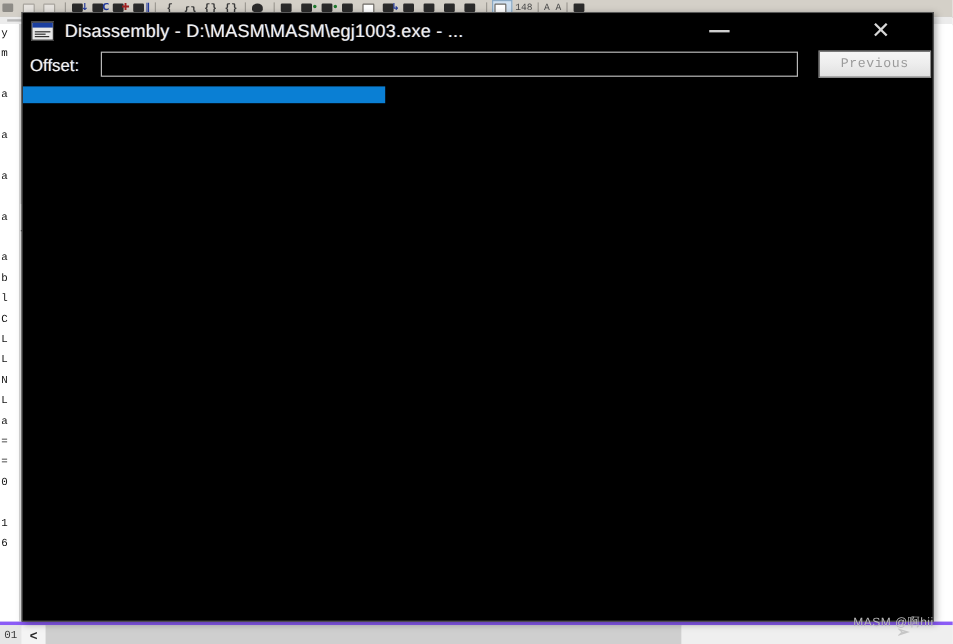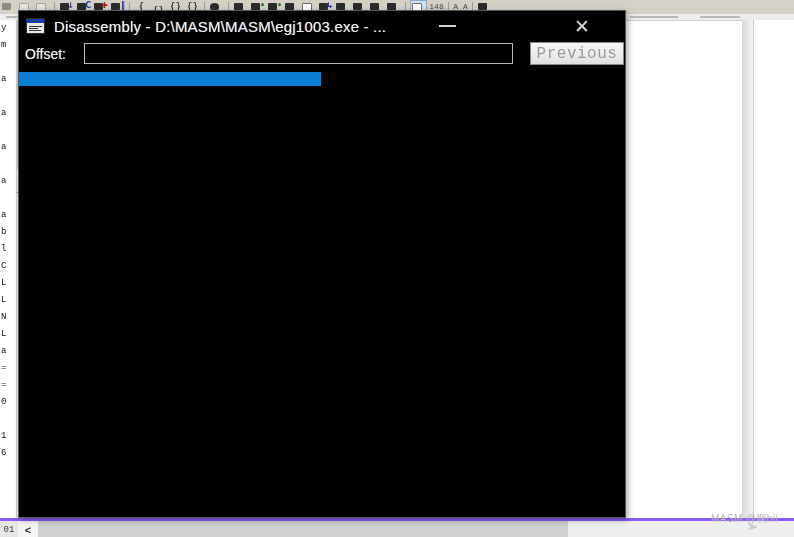--- a/index.html
+++ b/index.html
@@ -205,21 +205,21 @@
     font-family: "Liberation Mono", monospace;
     font-size: 9px;
     line-height: 18px;
     text-align: center;
   }
 
   
   #disasm-window {
     position: absolute;
     left: 18px; top: 10px;
-    width: 608px; height: 508px;
+    width: 760px; height: 508px;
     background: #000000;
     border: 1px solid #595959;
     box-sizing: border-box;
     box-shadow: 2px 2px 6px rgba(0,0,0,.35);
     display: flex;
     flex-direction: column;
   }
 
   #titlebar {
     height: 30px;
@@ -323,21 +323,21 @@
   #offset-input::placeholder { color: #6a6a6a; }
 
   .nav-btn {
     flex: none;
     height: 23px;
     width: 94px;
     background: linear-gradient(to bottom, #f6f6f6 0%, #ededed 50%, #e0e0e0 100%);
     border: 1px solid #8a8a8a;
     box-sizing: border-box;
     font-family: "Liberation Mono", monospace;
-    font-size: 16px;
+    font-size: 11px;
     letter-spacing: .5px;
     display: flex;
     align-items: center;
     justify-content: center;
     margin-left: 2px;
     color: #101010;
   }
   .nav-btn.disabled { color: #9b9b9b; }
 
   

